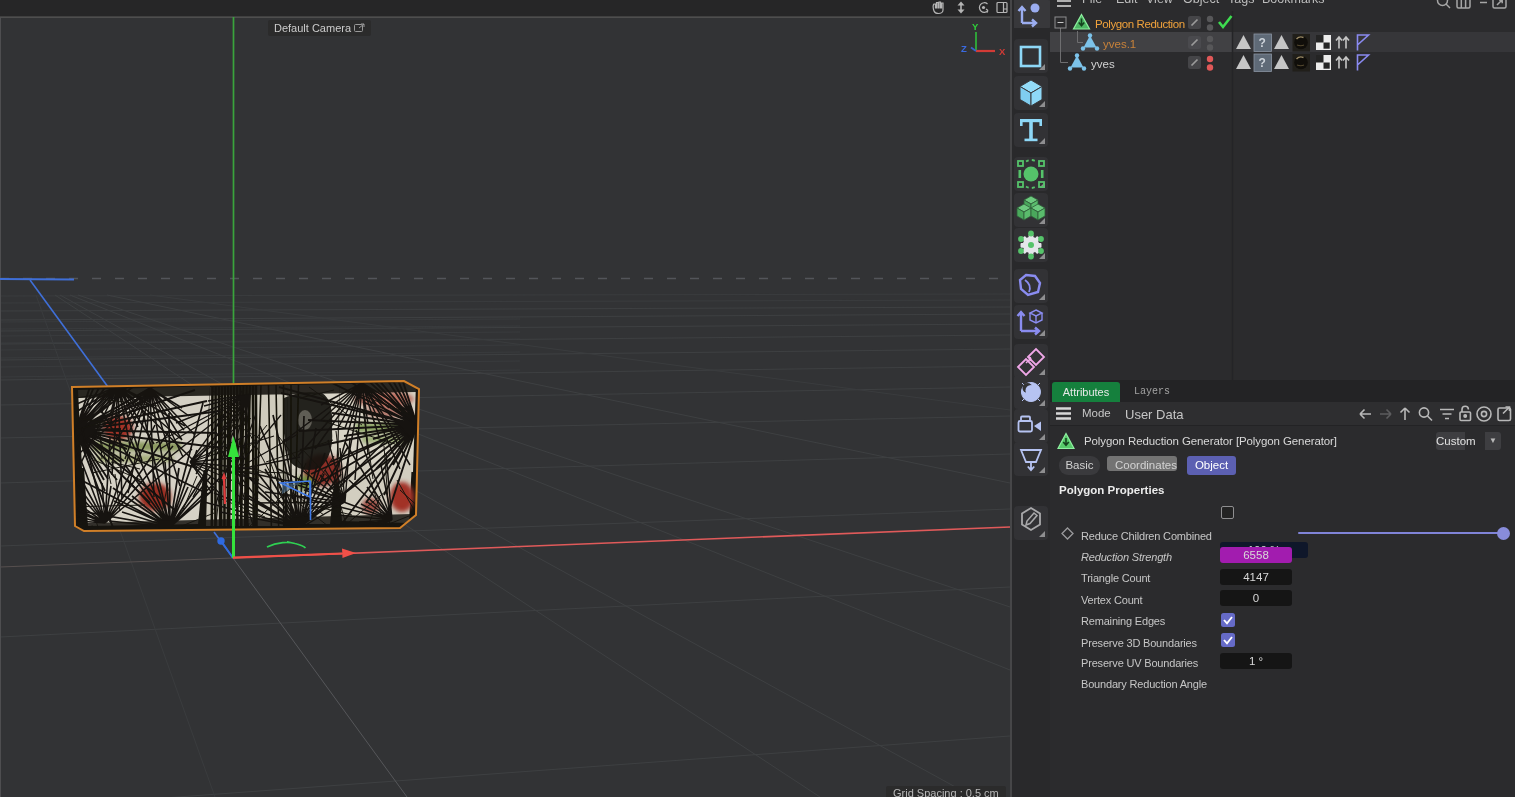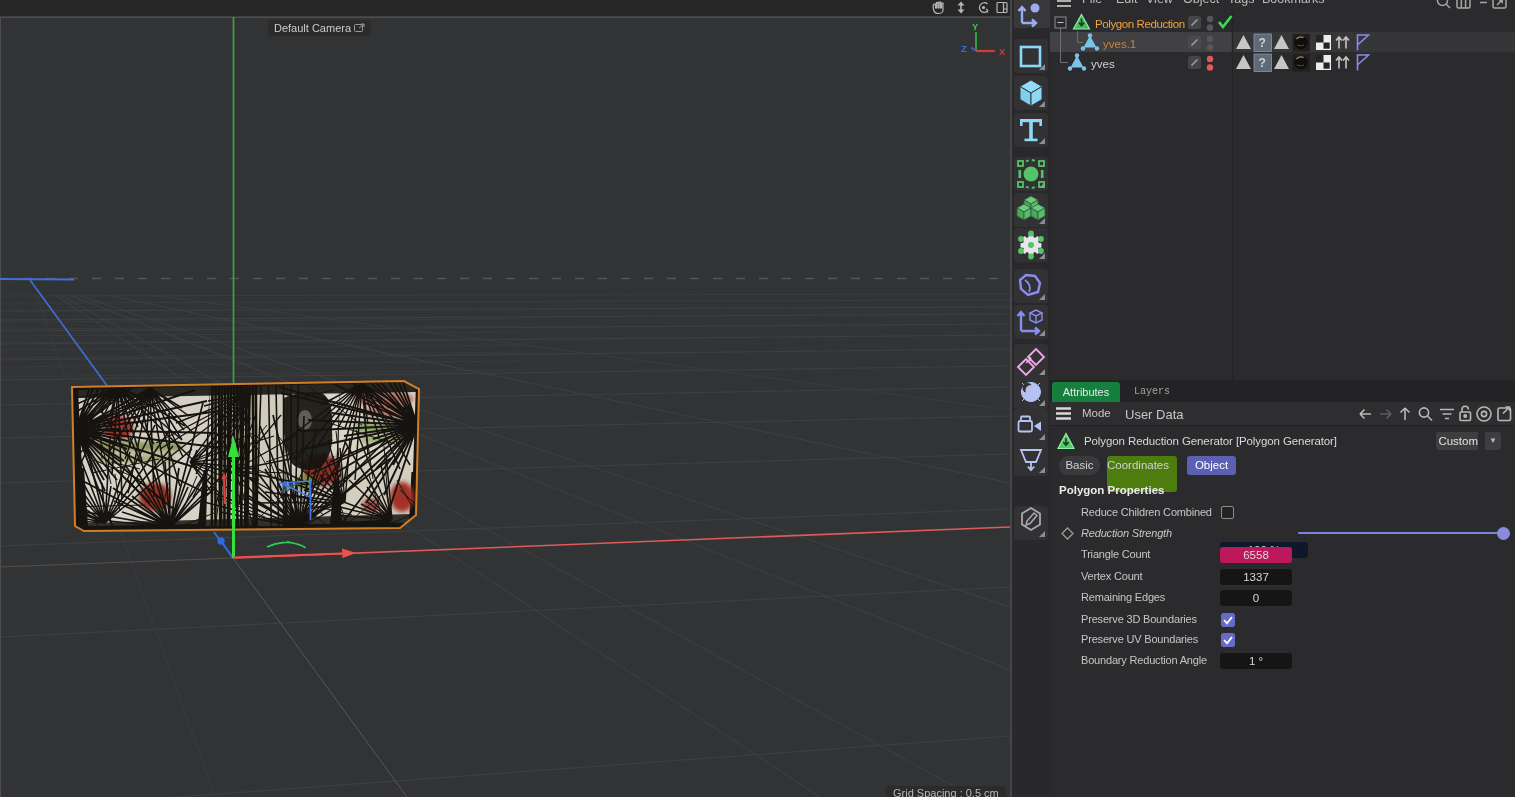--- a/index.html
+++ b/index.html
@@ -1,20 +1,20 @@
 <!DOCTYPE html>
 <html><head>
 <meta charset="utf-8">
 <style>
   * { margin:0; padding:0; box-sizing:border-box; }
   html,body { width:1515px; height:797px; overflow:hidden; background:#2a2a2c;
     font-family:"Liberation Sans", sans-serif; }
   .abs { position:absolute; }
   #stage { position:relative; width:1515px; height:797px; }
-  .lbl { color:#c6c6c6; font-size:11px; letter-spacing:-0.18px; }
+  .lbl { color:#c6c6c6; font-size:11px; letter-spacing:-0.18px;margin-top:24px; }
 </style>
 </head>
 <body>
 <div id="stage">
 
   <svg class="abs" style="left:0;top:0" width="1012" height="797" viewBox="0 0 1012 797">
 
     <rect x="0" y="0" width="1012" height="17" fill="#262627"></rect>
 
     <rect x="0" y="17" width="1012" height="780" fill="#323335"></rect>
@@ -456,51 +456,51 @@
       </g>
     </svg>
     <div class="abs" style="left:32px;top:27px;color:#c6c6c6;font-size:11.5px;">Mode</div>
     <div class="abs" style="left:75px;top:27px;color:#c6c6c6;font-size:13px;">User Data</div>
 
     <svg class="abs" style="left:7px;top:52px" width="20" height="18" viewBox="0 0 20 18">
       <polygon points="9,1.5 17,16.5 1,16.5" fill="#57c96a" stroke="#8ef0a0" stroke-width="1.2"></polygon>
       <path d="M9,6 L9,12.5 M6.3,10 L9,13.3 L11.7,10" stroke="#14421e" stroke-width="1.6" fill="none"></path>
     </svg>
     <div class="abs" style="left:34px;top:55px;color:#d8d8d8;font-size:11.5px;letter-spacing:-0.1px;">Polygon Reduction Generator [Polygon Generator]</div>
-    <div class="abs" style="left:386px;top:52px;width:42px;height:18px;background:#3e3e41;border-radius:3px 0 0 3px;
+    <div class="abs" style="left:386px;top:52px;width:29px;height:18px;background:#3e3e41;border-radius:3px 0 0 3px;
          color:#e2e2e2;font-size:11.5px;text-align:right;line-height:18px;">Custom</div>
     <div class="abs" style="left:434px;top:52px;width:17px;height:18px;background:#3e3e41;border-radius:0 3px 3px 0;
          border-left:1px solid #2b2b2d;color:#b8b8b8;font-size:8px;text-align:center;line-height:18px;">▼</div>
 
     <div class="abs" style="left:9px;top:76px;width:41px;height:19px;background:#3a3a3d;border-radius:9px;
          color:#d2d2d2;font-size:11.5px;text-align:center;line-height:19px;">Basic</div>
-    <div class="abs" style="left:57px;top:76px;width:70px;height:36px;background:#4d7c0f;border-radius:3px;
-         color:#d2d2d2;font-size:11.5px;text-align:left;line-height:19px;">Coordinates</div>
+    <div class="abs" style="left:57px;top:76px;width:70px;height:15px;background:#737373;border-radius:3px;
+         color:#d2d2d2;font-size:11.5px;text-align:right;line-height:19px;">Coordinates</div>
     <div class="abs" style="left:137px;top:76px;width:49px;height:19px;background:#5c60b2;border-radius:3px;
          color:#ffffff;font-size:11.5px;text-align:center;line-height:19px;">Object</div>
 
     <div class="abs" style="left:9px;top:104px;color:#ececec;font-size:11.5px;font-weight:bold;">Polygon Properties</div>
 
     <div class="abs" style="left:0;top:45px;width:465px;height:1px;background:#232325;"></div>
     <div class="abs lbl" style="left:31px;top:126px;">Reduce Children Combined</div>
     <div class="abs" style="left:171px;top:126px;width:13px;height:13px;background:#232323;border:1.5px solid #8e8e90;border-radius:2px;"></div>
     <svg class="abs" style="left:11px;top:147px" width="13" height="13">
         <polygon points="6.5,1 12,6.5 6.5,12 1,6.5" fill="none" stroke="#9a9a9c" stroke-width="1.3"></polygon>
       </svg>
     <div class="abs lbl" style="left:31px;top:147px;font-style:italic;">Reduction Strength</div>
     <div class="abs" style="left:170px;top:145px;width:88px;height:16px;background:#0f172a;border-radius:3px;
          color:#d8d8d8;font-size:11.5px;text-align:center;line-height:16px;margin-top:17px;">100 %</div>
     <div class="abs" style="left:248px;top:152px;width:206px;height:2.4px;background:#8084d8;border-radius:1px;"></div>
     <div class="abs" style="left:447px;top:146.5px;width:13px;height:13px;background:#888cda;border-radius:50%;"></div>
     <div class="abs lbl" style="left:31px;top:168px;">Triangle Count</div>
-    <div class="abs" style="left:170px;top:167px;width:72px;height:16px;background:#be185d;border-radius:3px;
+    <div class="abs" style="left:170px;top:167px;width:72px;height:16px;background:#a21caf;border-radius:3px;
          color:#d8d8d8;font-size:11.5px;text-align:center;line-height:16px;">6558</div>
     <div class="abs lbl" style="left:31px;top:190px;">Vertex Count</div>
     <div class="abs" style="left:170px;top:189px;width:72px;height:16px;background:#151515;border-radius:3px;
-         color:#d8d8d8;font-size:11.5px;text-align:center;line-height:16px;">1337</div>
+         color:#d8d8d8;font-size:11.5px;text-align:center;line-height:16px;">4147</div>
     <div class="abs lbl" style="left:31px;top:211px;">Remaining Edges</div>
     <div class="abs" style="left:170px;top:210px;width:72px;height:16px;background:#151515;border-radius:3px;
          color:#d8d8d8;font-size:11.5px;text-align:center;line-height:16px;">0</div>
     <div class="abs lbl" style="left:31px;top:233px;">Preserve 3D Boundaries</div>
     <div class="abs" style="left:171px;top:233px;width:14px;height:14px;background:#666bc8;border-radius:2.5px;">
       <svg width="14" height="14">
           <path d="M3,7 l3,3.4 l5,-6.4" stroke="#fff" stroke-width="1.8" fill="none"></path>
         </svg></div>
     <div class="abs lbl" style="left:31px;top:253px;">Preserve UV Boundaries</div>
     <div class="abs" style="left:171px;top:253px;width:14px;height:14px;background:#666bc8;border-radius:2.5px;">

